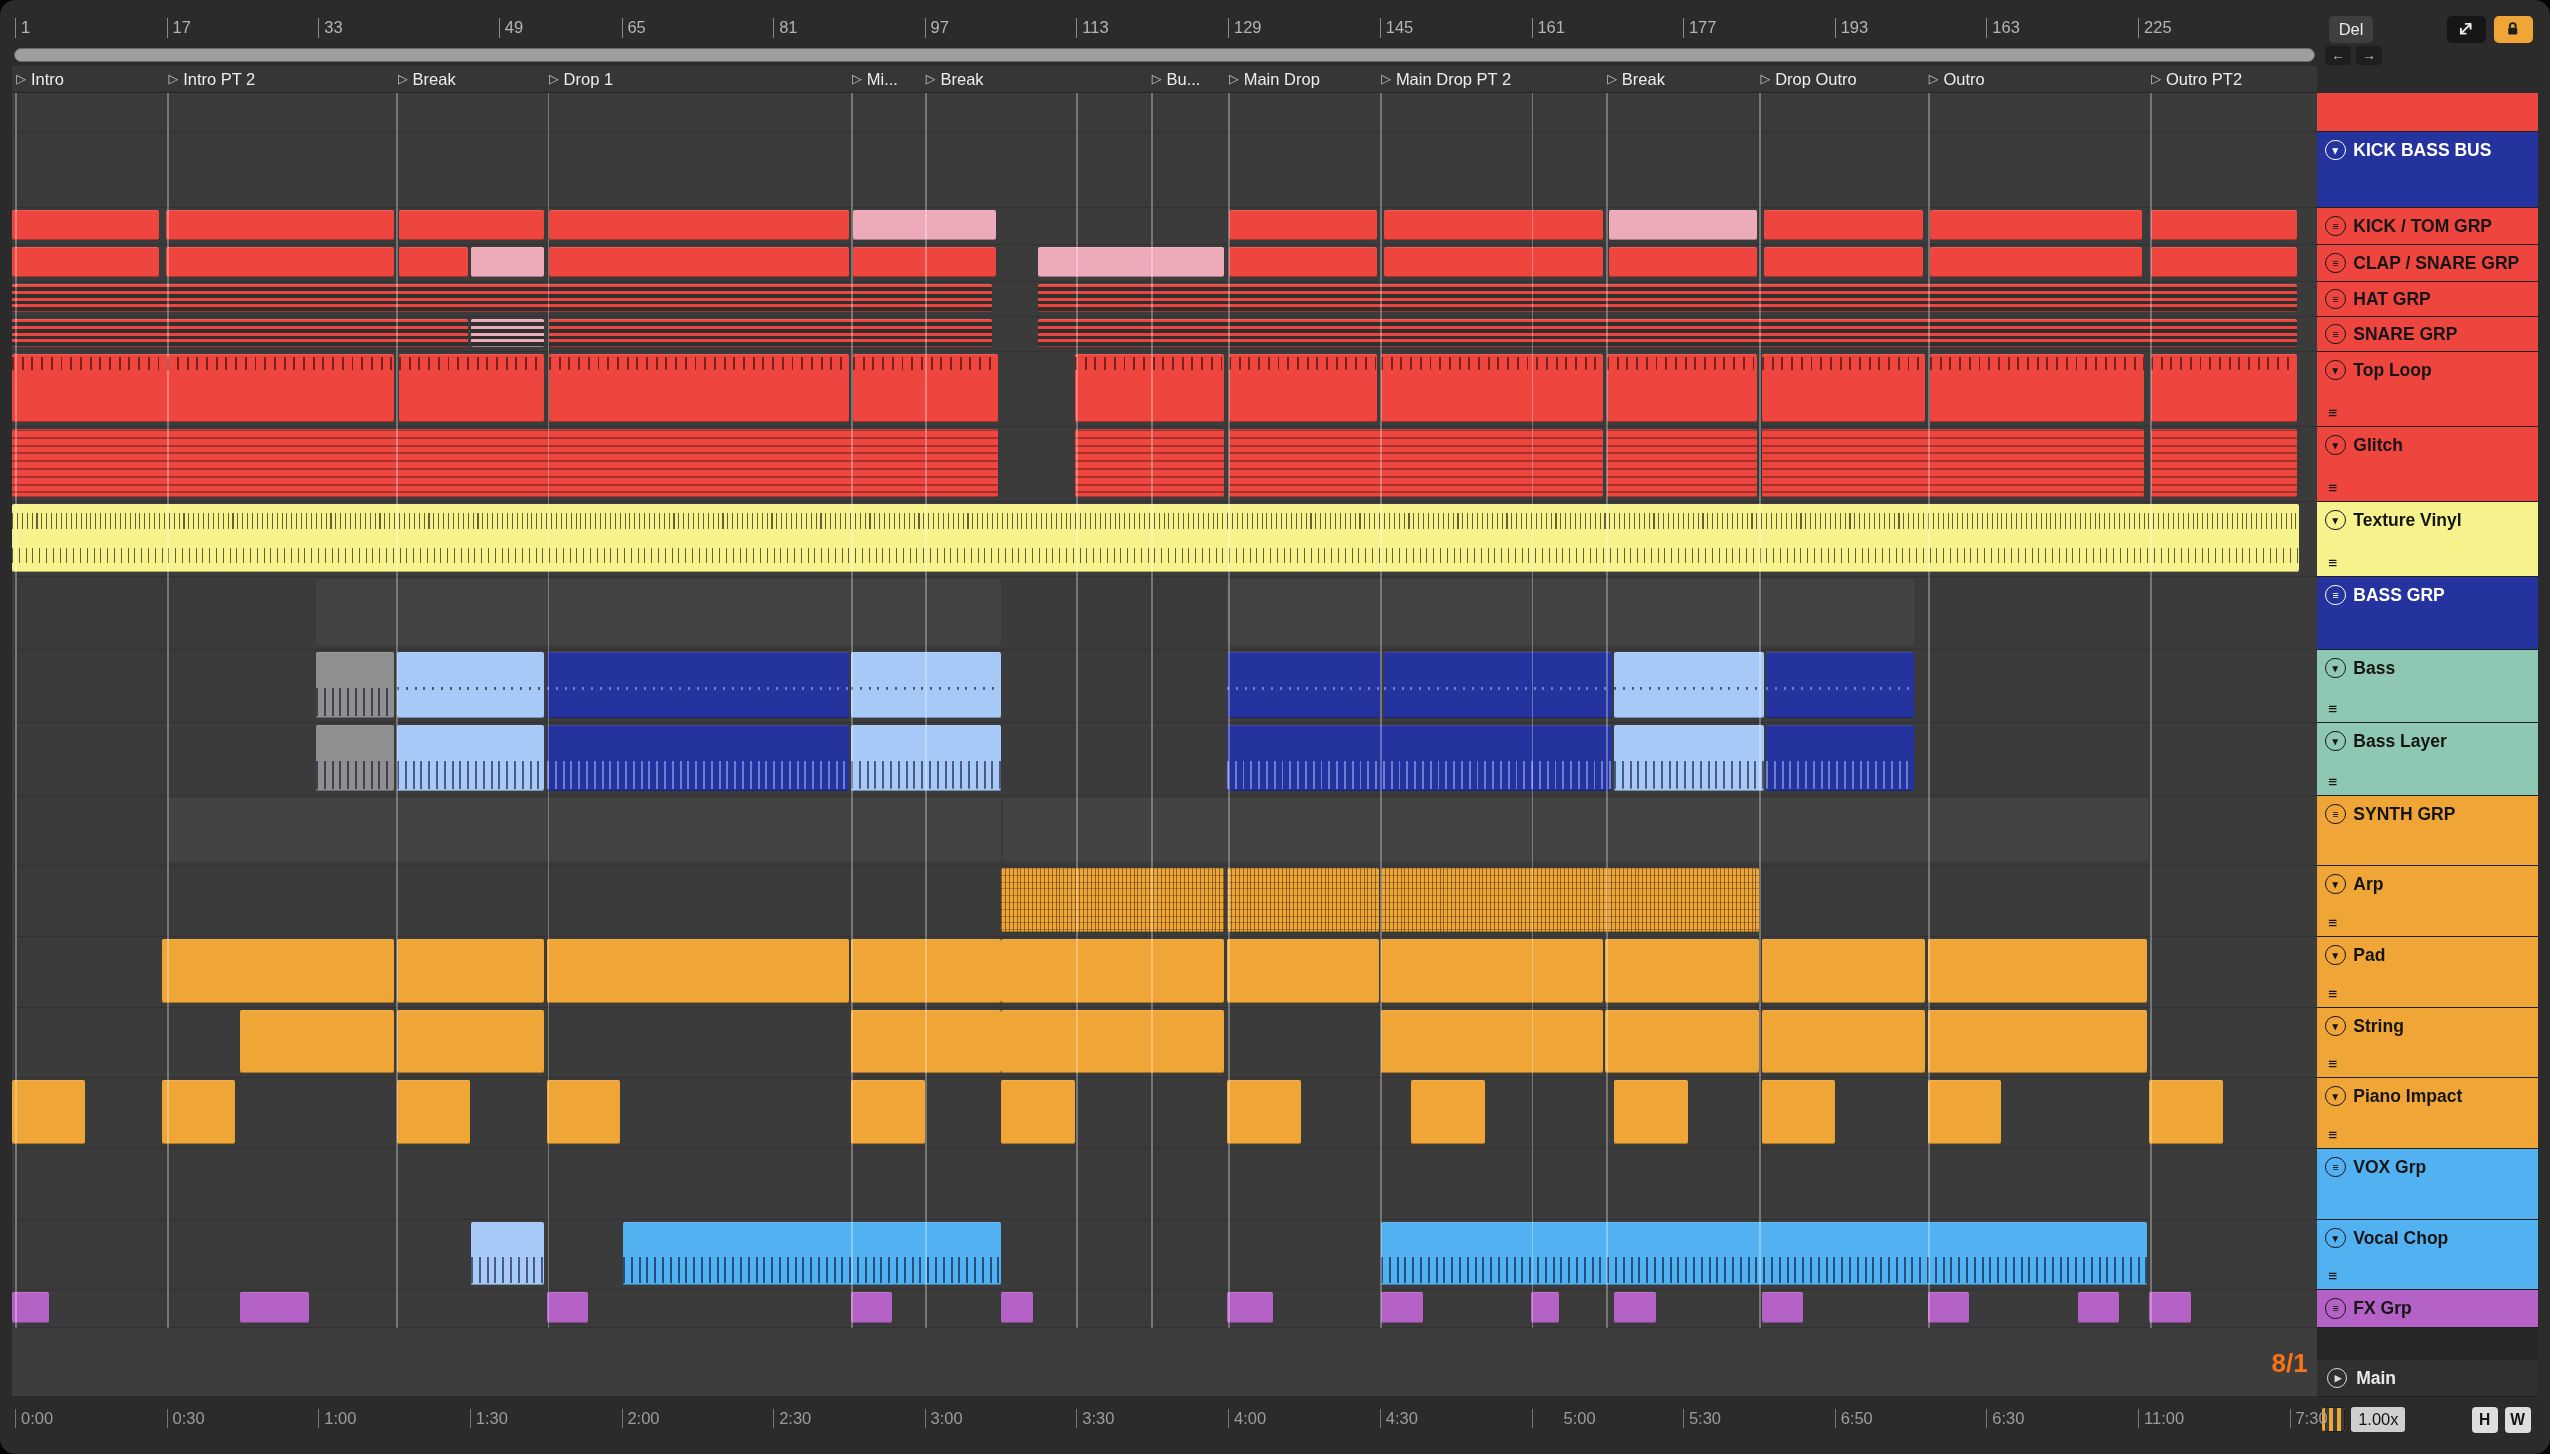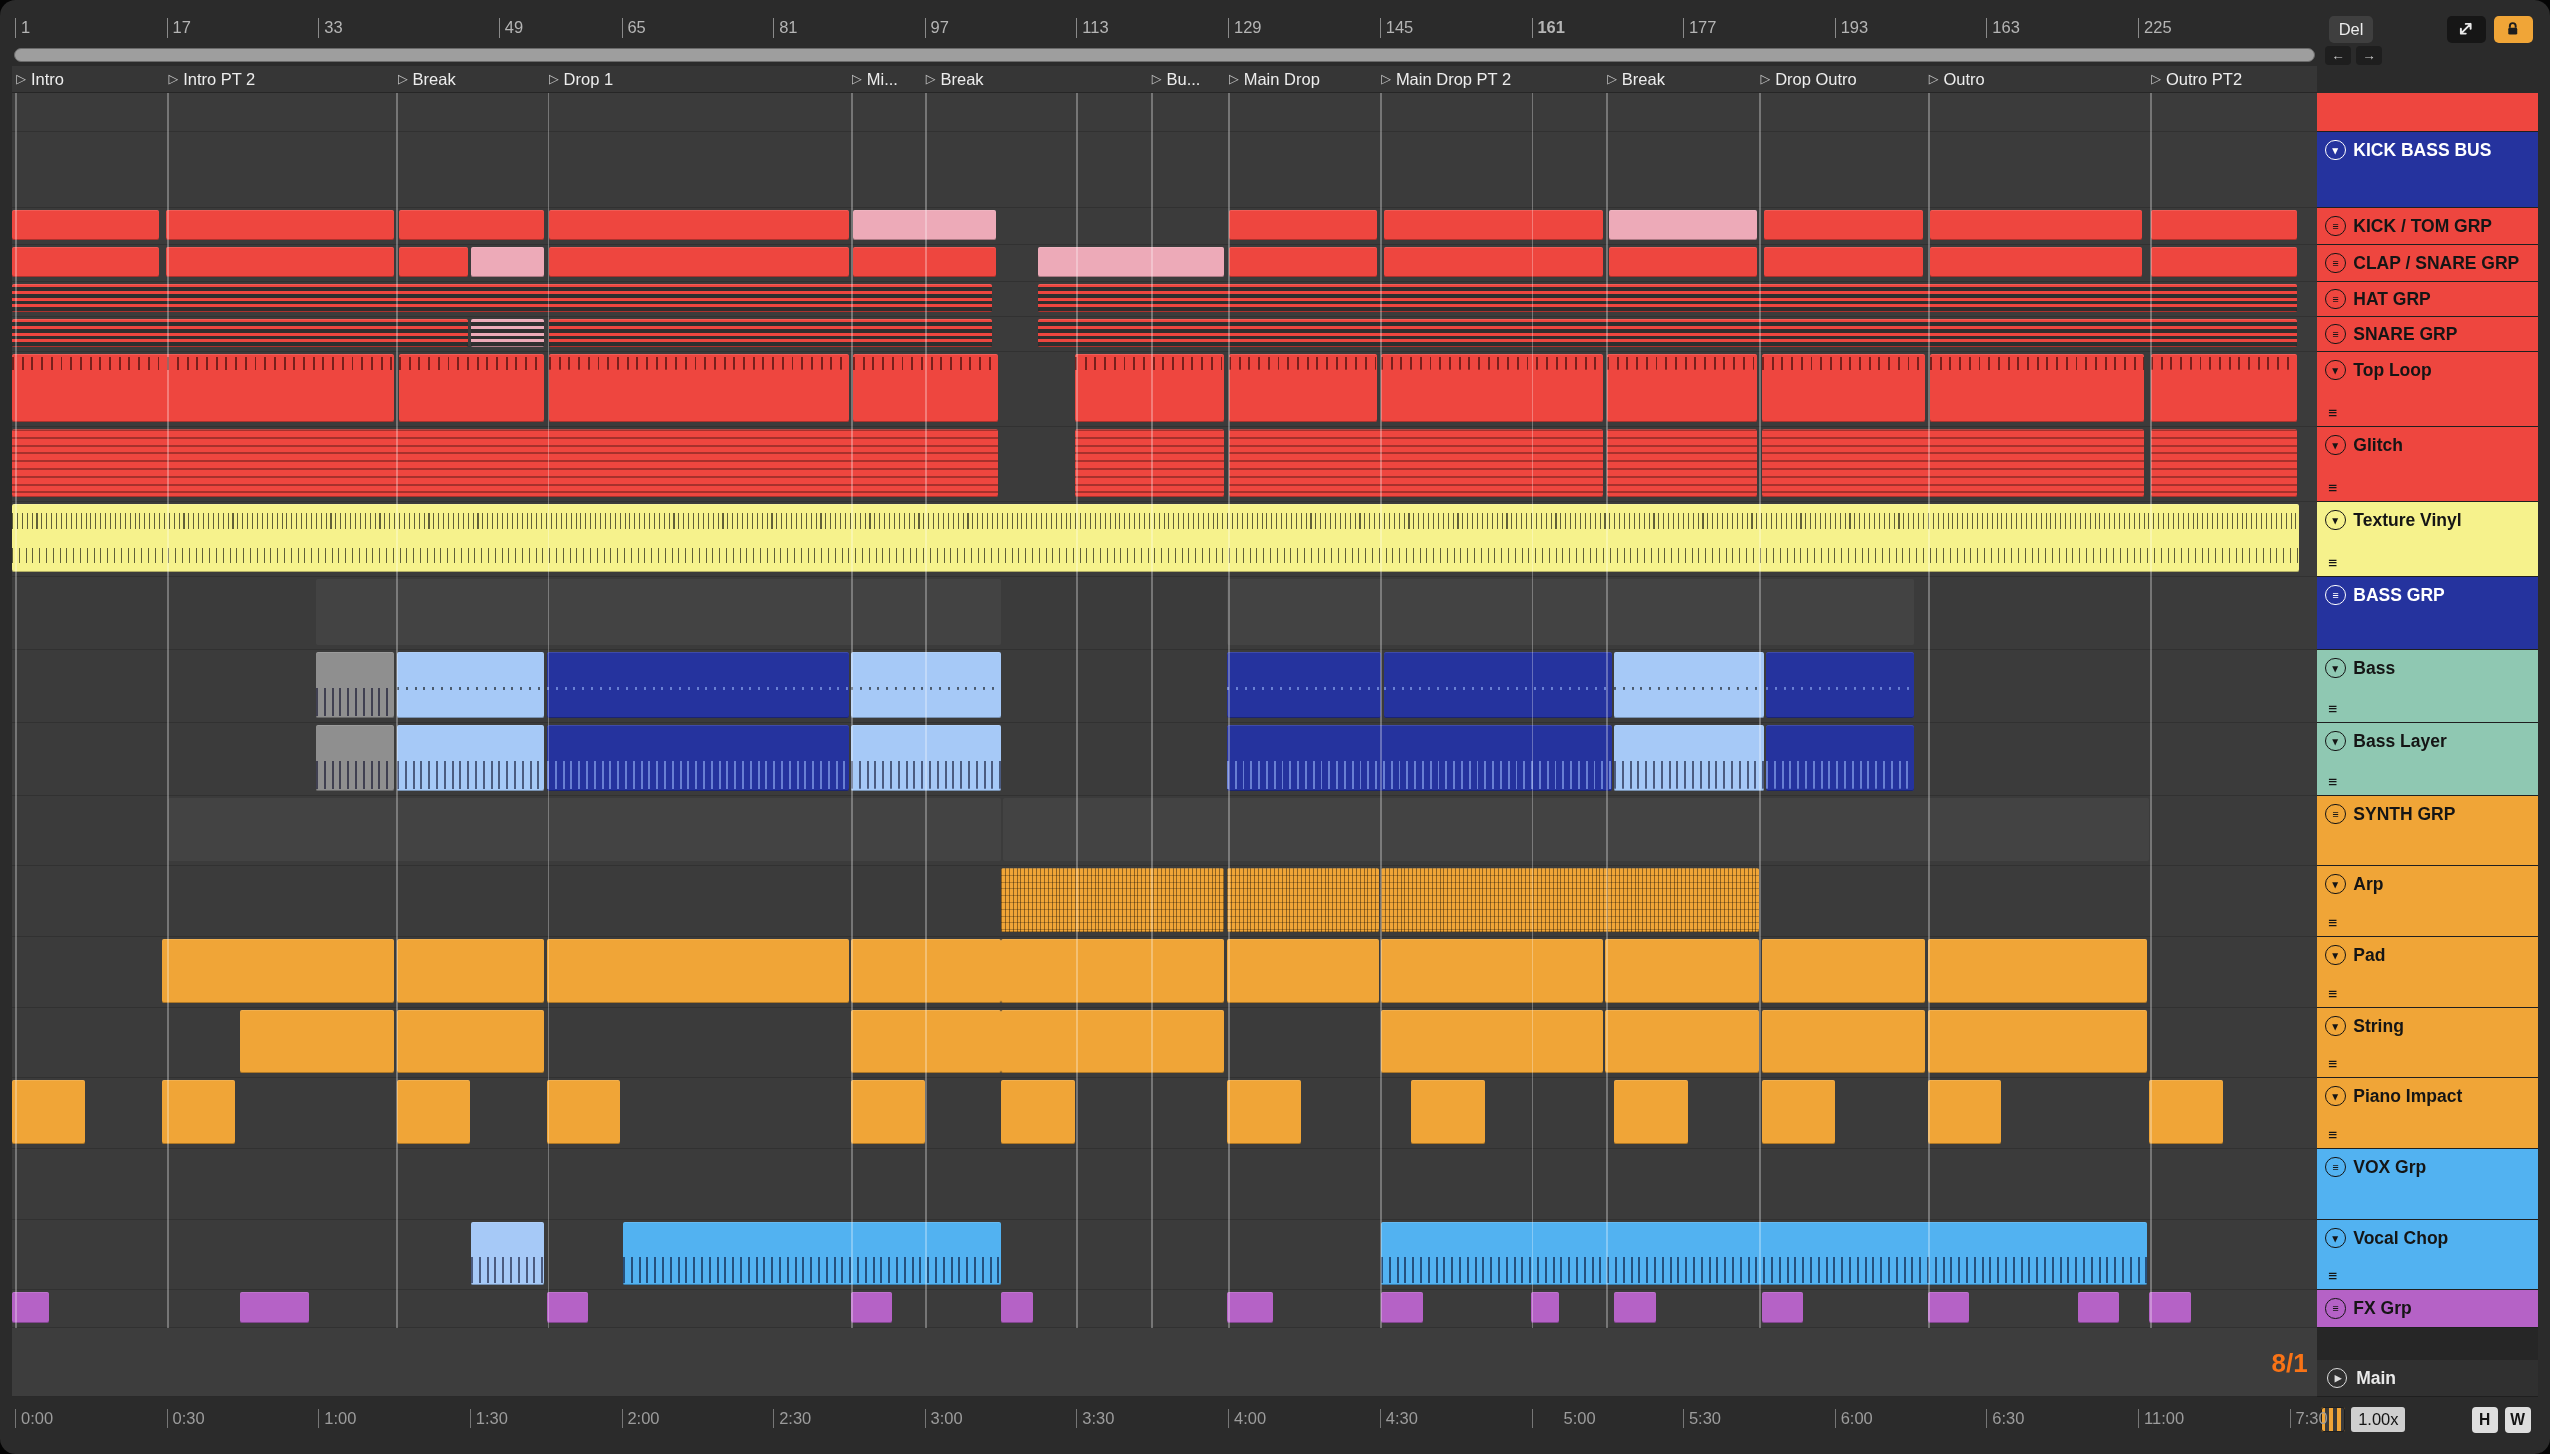--- a/index.html
+++ b/index.html
@@ -77,21 +77,21 @@
         <span class="ruler-label" style="left: 0.15%;">1</span>
         <span class="ruler-label" style="left: 6.72%;">17</span>
         <span class="ruler-label" style="left: 13.3%;">33</span>
         <span class="ruler-label" style="left: 19.87%; margin-left: 29px;">49</span>
         <span class="ruler-label" style="left: 26.45%;">65</span>
         <span class="ruler-label" style="left: 33.03%;">81</span>
         <span class="ruler-label" style="left: 39.6%;">97</span>
         <span class="ruler-label" style="left: 46.18%;">113</span>
         <span class="ruler-label" style="left: 52.76%;">129</span>
         <span class="ruler-label" style="left: 59.34%;">145</span>
-        <span class="ruler-label" style="left: 65.92%; font-weight: bold;">161</span>
+        <span class="ruler-label" style="left: 65.92%;">161</span>
         <span class="ruler-label" style="left: 72.49%;">177</span>
         <span class="ruler-label" style="left: 79.07%;">193</span>
         <span class="ruler-label" style="left: 85.65%;">163</span>
         <span class="ruler-label" style="left: 92.23%;">225</span>
       </div>
     <div class="scroll-row">
       <div class="scrollbar"></div>
     </div>
     <div class="locator-row" id="locators">
         <div class="locator" style="left: 0.2%;">
@@ -326,21 +326,21 @@
         <span class="time-label" style="left: 13.3%;">1:00</span>
         <span class="time-label" style="left: 19.87%;">1:30</span>
         <span class="time-label" style="left: 26.45%;">2:00</span>
         <span class="time-label" style="left: 33.03%;">2:30</span>
         <span class="time-label" style="left: 39.6%;">3:00</span>
         <span class="time-label" style="left: 46.18%;">3:30</span>
         <span class="time-label" style="left: 52.76%;">4:00</span>
         <span class="time-label" style="left: 59.34%;">4:30</span>
         <span class="time-label" style="left: 65.92%; padding-left: 31px;">5:00</span>
         <span class="time-label" style="left: 72.49%;">5:30</span>
-        <span class="time-label" style="left: 79.07%;">6:00</span>
+        <span class="time-label" style="left: 79.07%;">6:50</span>
         <span class="time-label" style="left: 85.65%;">6:30</span>
         <span class="time-label" style="left: 92.23%;">11:00</span>
         <span class="time-label" style="left: 98.8%;">7:30</span>
       </div>
   </div>
 
   <div class="col-right">
     <div class="tc-row1">
       <button class="del-btn">Del</button>
       <button class="icon-btn link-btn">

